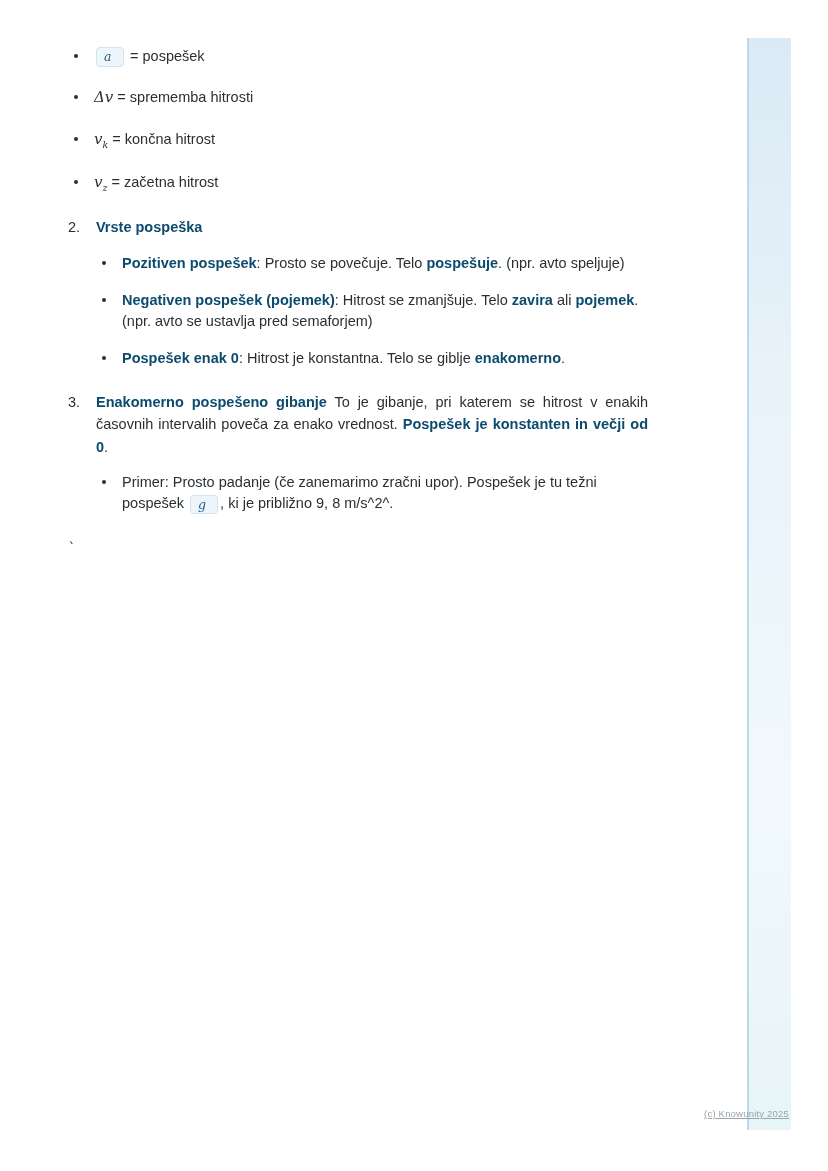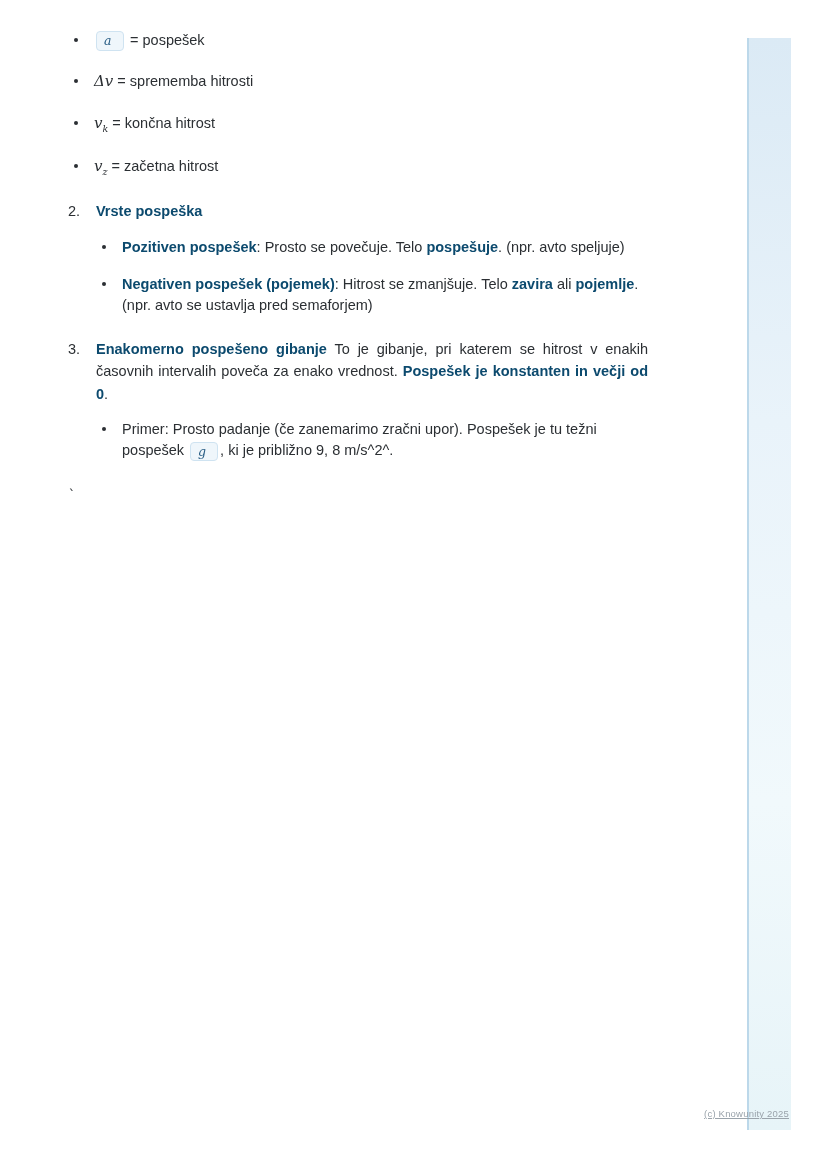--- a/index.html
+++ b/index.html
@@ -30,21 +30,21 @@
     top: 38px;
     right: 79px;
     width: 2px;
     height: 1092px;
     background: #bcd8ea;
   }
 
   .page {
     position: absolute;
     left: 0;
-    top: 0;
+    top: 16px;
     width: 620px;
     padding: 30px 0 0 0;
     box-sizing: border-box;
   }
 
   .content {
     margin-left: 68px;
     width: 580px;
   }
 
@@ -178,21 +178,24 @@
       <span class="num">2.</span>
       <b>Vrste pospeška</b>
     </div>
 
     <div class="sub-list">
       <ul class="bullets">
         <li>
           <span class="b">Pozitiven pospešek</span><span>: Prosto se povečuje. Telo </span><span class="b">pospešuje</span><span>. (npr. avto speljuje)</span>
         </li>
         <li>
-          <span class="b">Negativen pospešek (pojemek)</span><span>: Hitrost se zmanjšuje. Telo </span><span class="b">zavira</span><span> ali </span><span class="b">pojemlje</span><span>. (npr. avto se ustavlja pred semaforjem)</span>
+          <span class="b">Negativen pospešek (pojemek)</span><span>: Hitrost se zmanjšuje. Telo </span><span class="b">zavira</span><span> ali </span><span class="b">pojemek</span><span>. (npr. avto se ustavlja pred semaforjem)</span>
+        </li>
+        <li>
+          <span class="b">Pospešek enak 0</span><span>: Hitrost je konstantna. Telo se giblje </span><span class="b">enakomerno</span><span>.</span>
         </li>
       </ul>
     </div>
 
     <div class="numbered justified">
       <span class="num">3.</span>
       <b>Enakomerno pospešeno gibanje</b><span> To je gibanje, pri katerem se hitrost v enakih časovnih intervalih poveča za enako vrednost. </span><b>Pospešek je konstanten in večji od 0</b><span>.</span>
     </div>
 
     <div class="sub-list">

